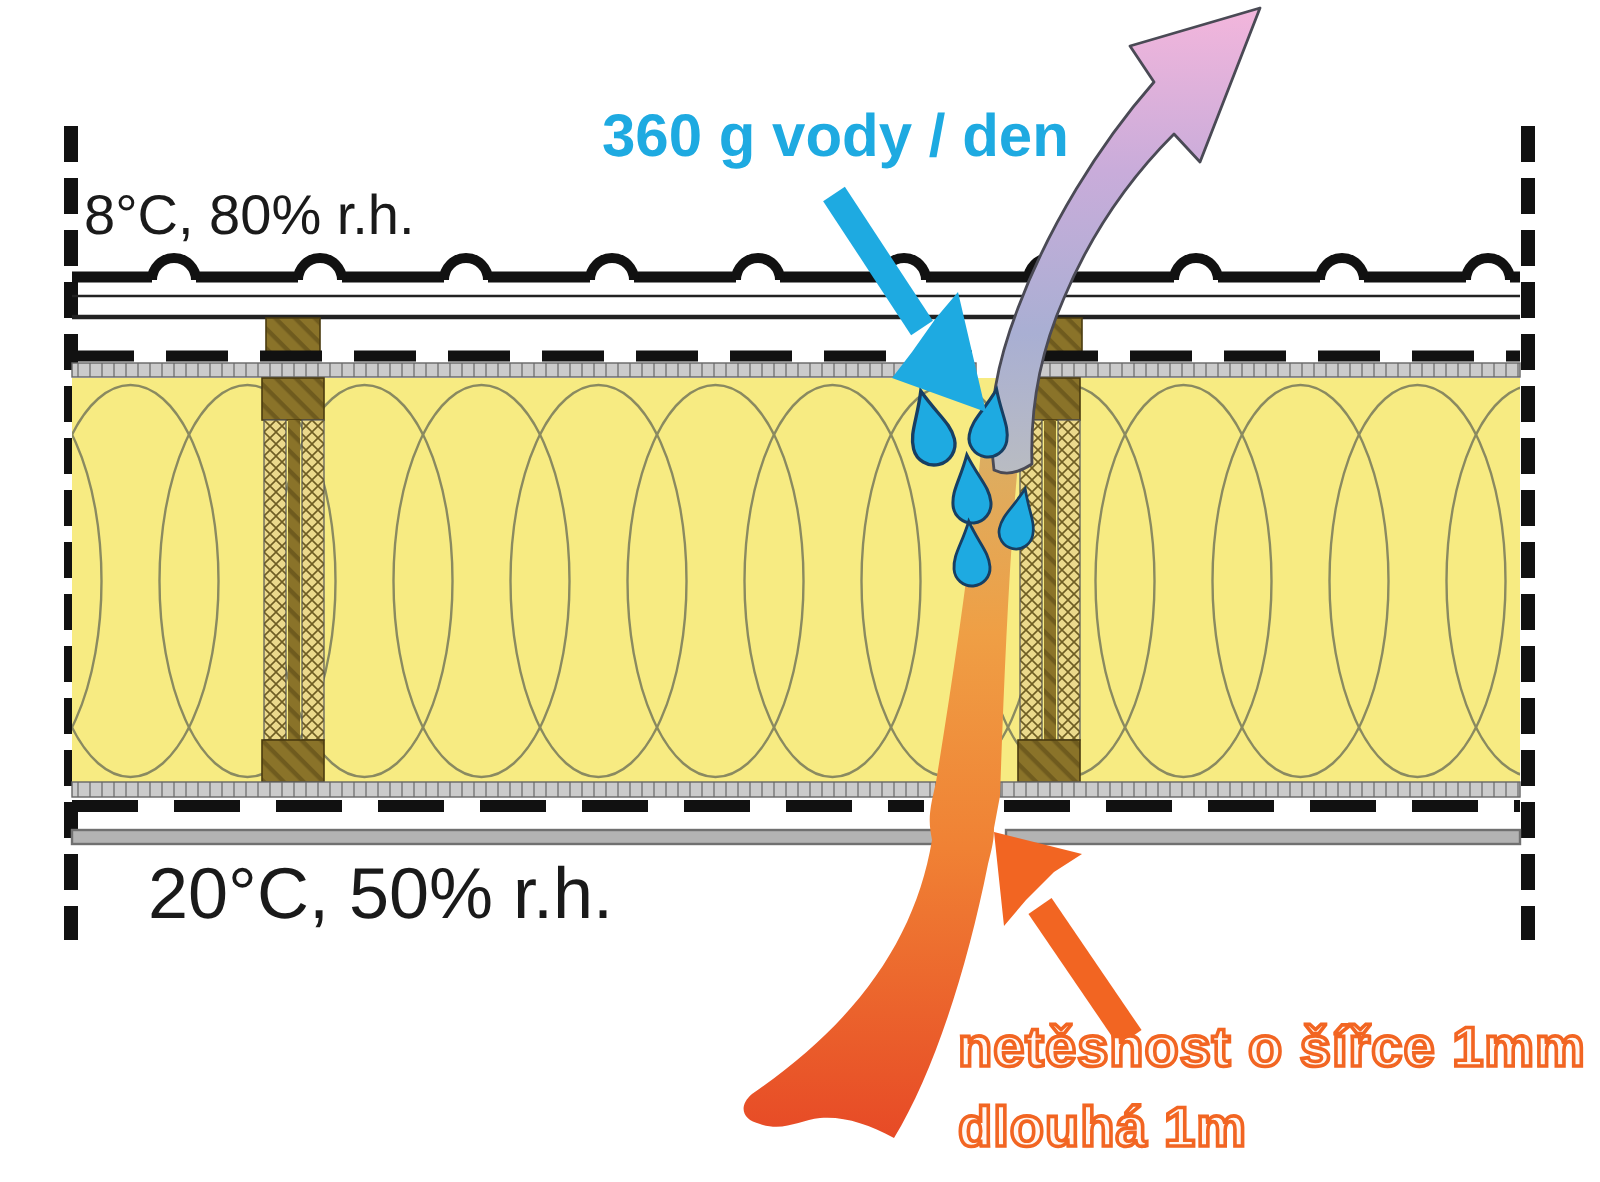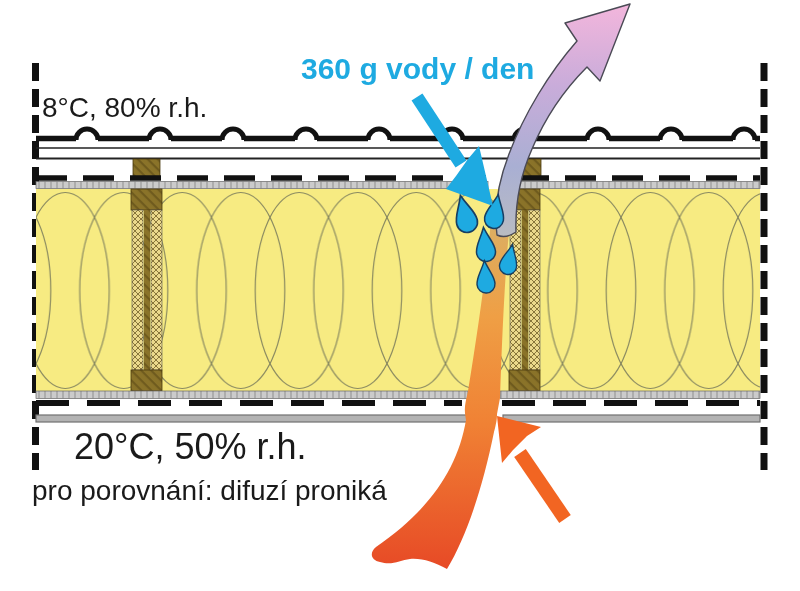--- a/index.html
+++ b/index.html
@@ -171,17 +171,20 @@
     </g>
   </svg>
 
   <div class="lbl lbl-temp-top">8°C, 80% r.h.</div>
 
   <div class="lbl lbl-water">360 g vody / den</div>
 
   <div class="lbl lbl-temp-bottom">20°C, 50% r.h.</div>
 
   <div class="lbl lbl-compare">
-    <div>pro porovnání: difuzí proniká</div>
   </div>
 
+  <div class="lbl lbl-leak">
+    <div>netěsnost o šířce 1mm</div>
+    <div>dlouhá 1m</div>
+  </div>
 
 </div>
 
 </body></html>

